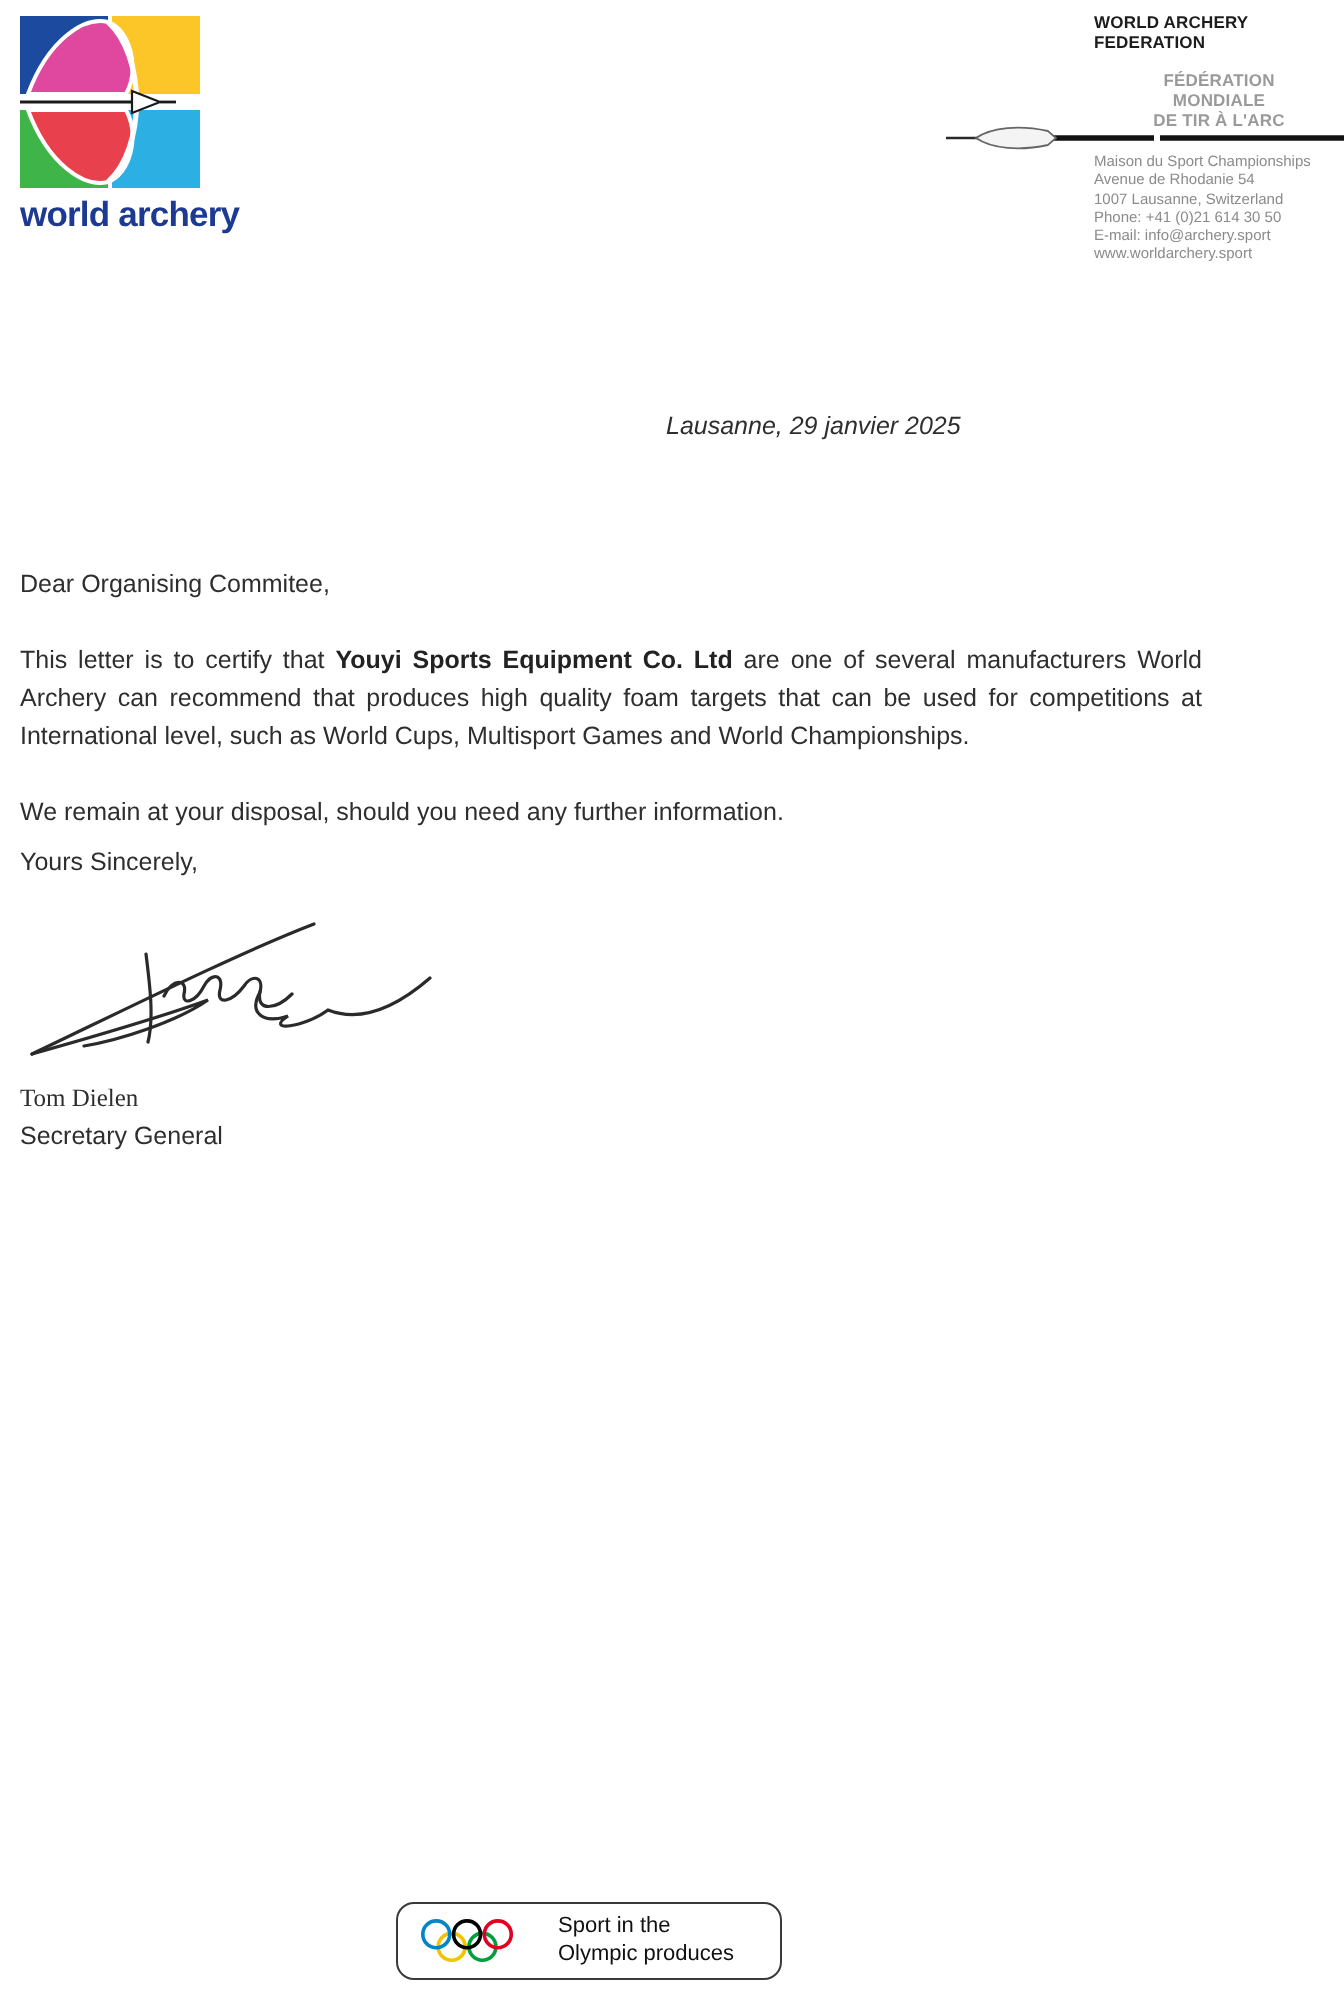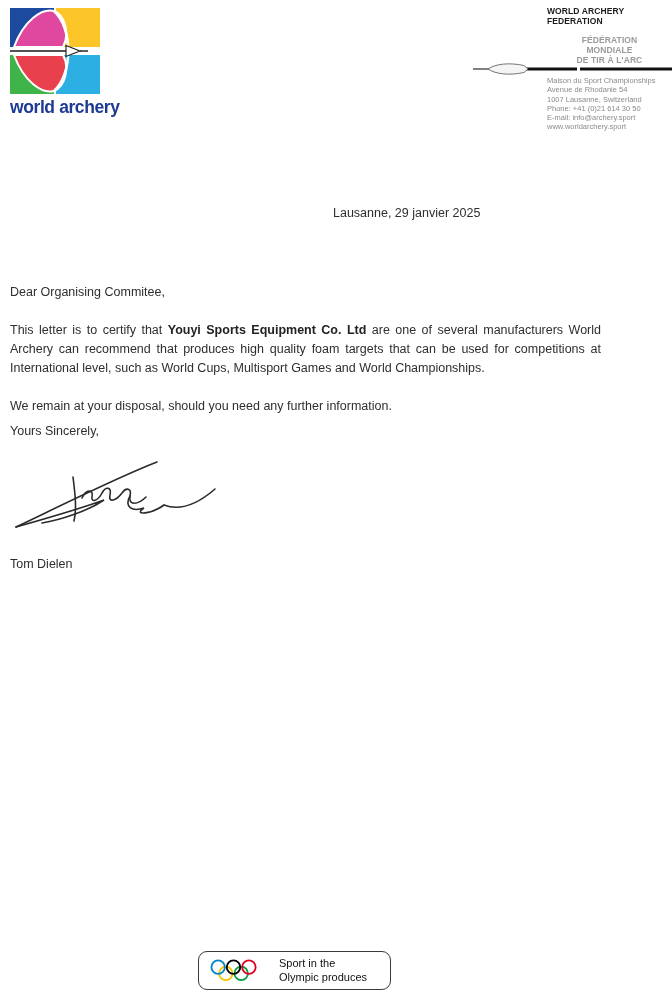--- a/index.html
+++ b/index.html
@@ -43,33 +43,33 @@
 
   
   .address-block {
     position: absolute; left: 547px; top: 76px; width: 125px;
     font-size: 7.5px; line-height: 9.3px; color: #8b8b8b;
   }
 
   
   .dateline {
     position: absolute; left: 333px; top: 206px;
-    font-size: 12.5px; color: #2e2e2e;
+    font-size: 12.5px; color: #2e2e2e; font-style: italic;
   }
   .letter-body {
     position: absolute; left: 10px; top: 283px; width: 591px;
     font-size: 12.5px; line-height: 19px; color: #2e2e2e;
   }
   .para1 { margin-top: 19px; text-align: justify; }
   .para1 b { font-weight: bold; color: #222; }
   .para2 { margin-top: 19px; }
   .closing { margin-top: 6px; }
   .signature-wrap { margin-top: 10px; height: 88px; }
   .signature-wrap svg { width: 210px; height: 88px; }
-  .signer-name { margin-top: 16px; }
+  .signer-name { margin-top: 1px; font-family: Liberation Serif, serif; }
   .signer-title { }
 
   
   .footer-badge {
     position: absolute; left: 198px; top: 951px;
     width: 193px; height: 39px;
     border: 1.3px solid #3a3a3a; border-radius: 9px;
     display: flex; align-items: center;
     padding-left: 10px; gap: 20px;
     background: #ffffff;
@@ -146,20 +146,21 @@
           <path d="M6,76 C48,56 108,26 147,11"></path>
           <path d="M6,76 C38,67 72,57 94,49 C78,60 50,69 32,72"></path>
           <path d="M63,26 C65,42 67,58 64,70"></path>
           <path d="M72,47 C76,38 84,38 82,46 C81,52 88,50 92,42 C96,35 102,36 100,44 C98,52 106,50 112,42 C116,36 122,37 120,45 C118,55 128,54 136,46"></path>
           <path d="M120,45 C114,56 122,61 134,57 C122,65 142,63 154,54 C172,61 190,51 205,38"></path>
         </g>
       </svg>
     </div>
 
     <div class="signer-name">Tom Dielen</div>
+    <div class="signer-title">Secretary General</div>
   </div>
 
   <div class="footer-badge">
     <svg class="rings-icon" viewBox="0 0 52 25" xmlns="http://www.w3.org/2000/svg">
       <g fill="none" stroke-width="1.9">
         <circle cx="17.5" cy="15.5" r="7" stroke="#f4c300"></circle>
         <circle cx="33.5" cy="15.5" r="7" stroke="#009f3d"></circle>
         <circle cx="9.5" cy="9" r="7" stroke="#0085c7"></circle>
         <circle cx="25.5" cy="9" r="7" stroke="#000000"></circle>
         <circle cx="41.5" cy="9" r="7" stroke="#df0024"></circle>

